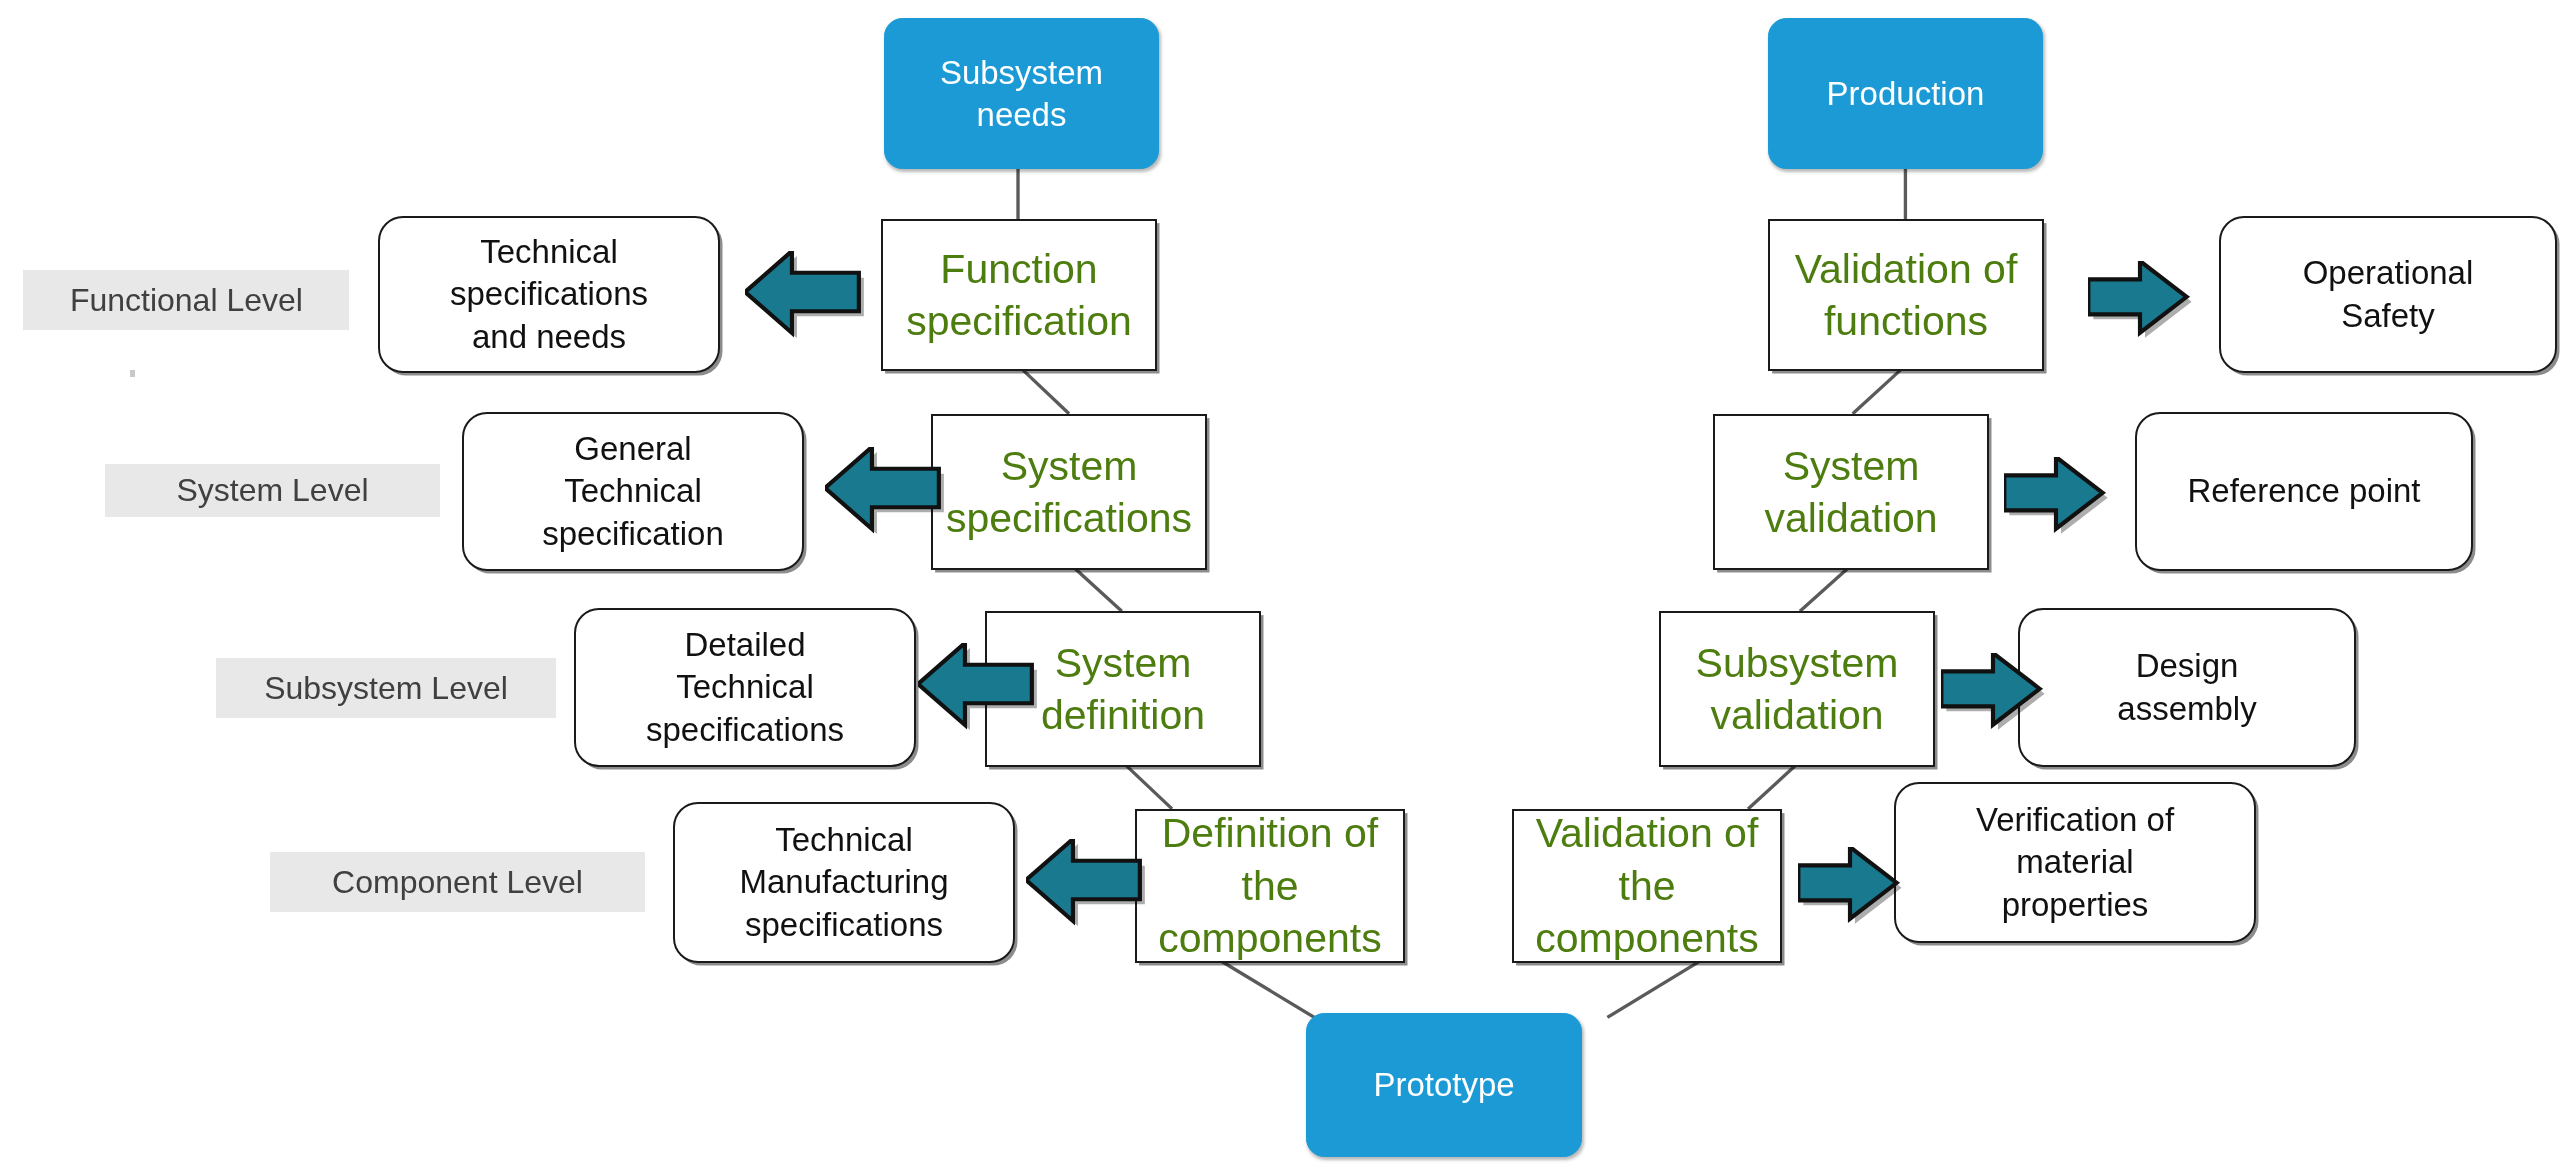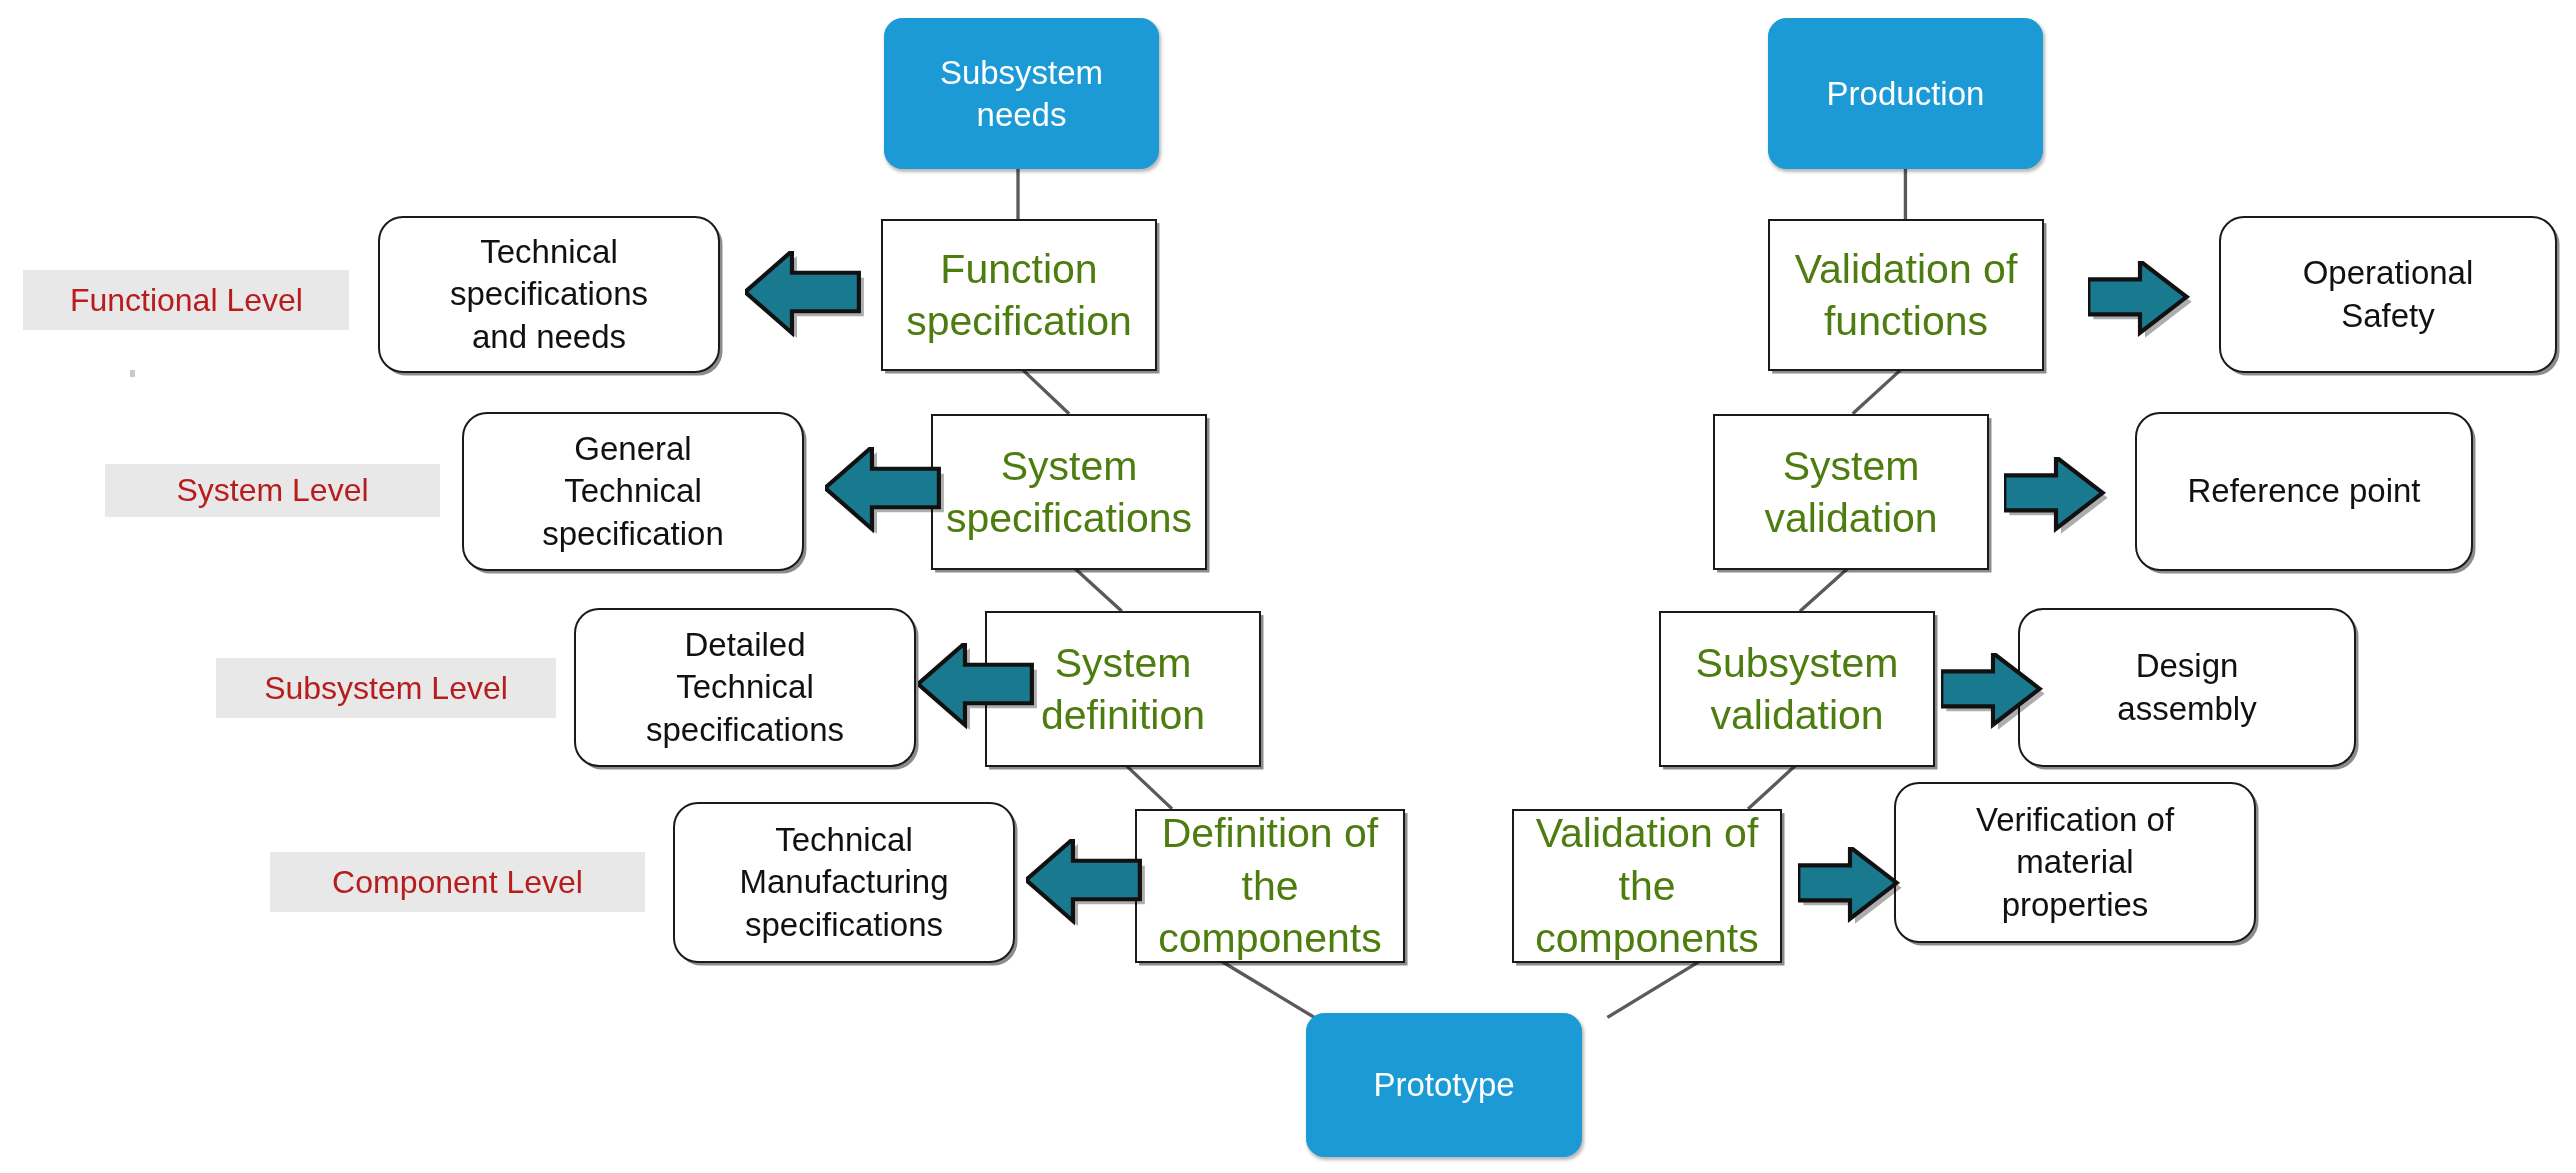--- a/index.html
+++ b/index.html
@@ -68,21 +68,21 @@
     border-radius: 25px;
     color: #111111;
     font-size: 33px;
     box-shadow: 3.3px 3.3px 0 -0.8px rgba(0,0,0,0.45);
   }
   
   .level-label {
     position: absolute;
     box-sizing: border-box;
     background: #e8e8e8;
-    color: #b91c1c;
+    color: #404040;
     font-size: 32px;
     display: flex;
     align-items: center;
     justify-content: center;
     text-align: right;
     z-index: 3;
   }
   
   .block-arrow {
     position: absolute;

